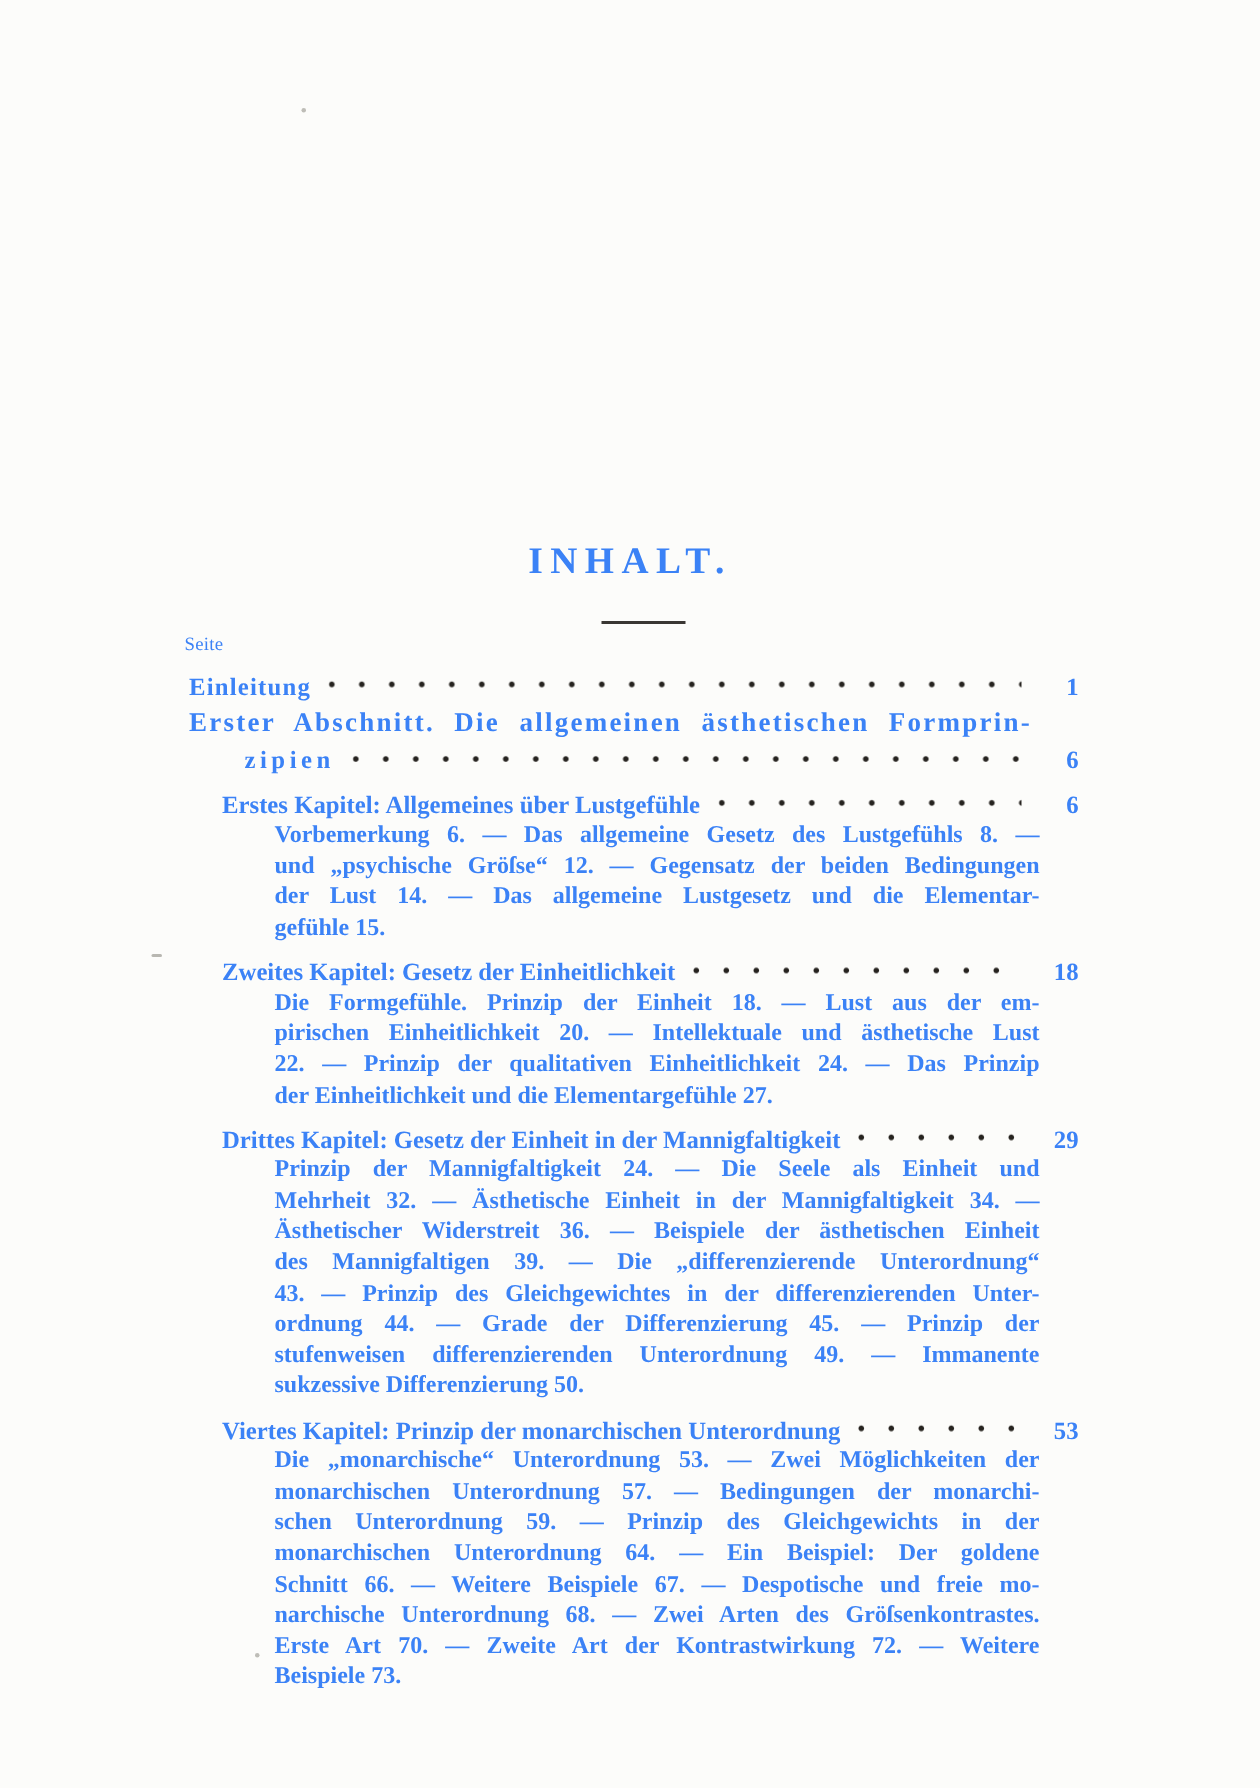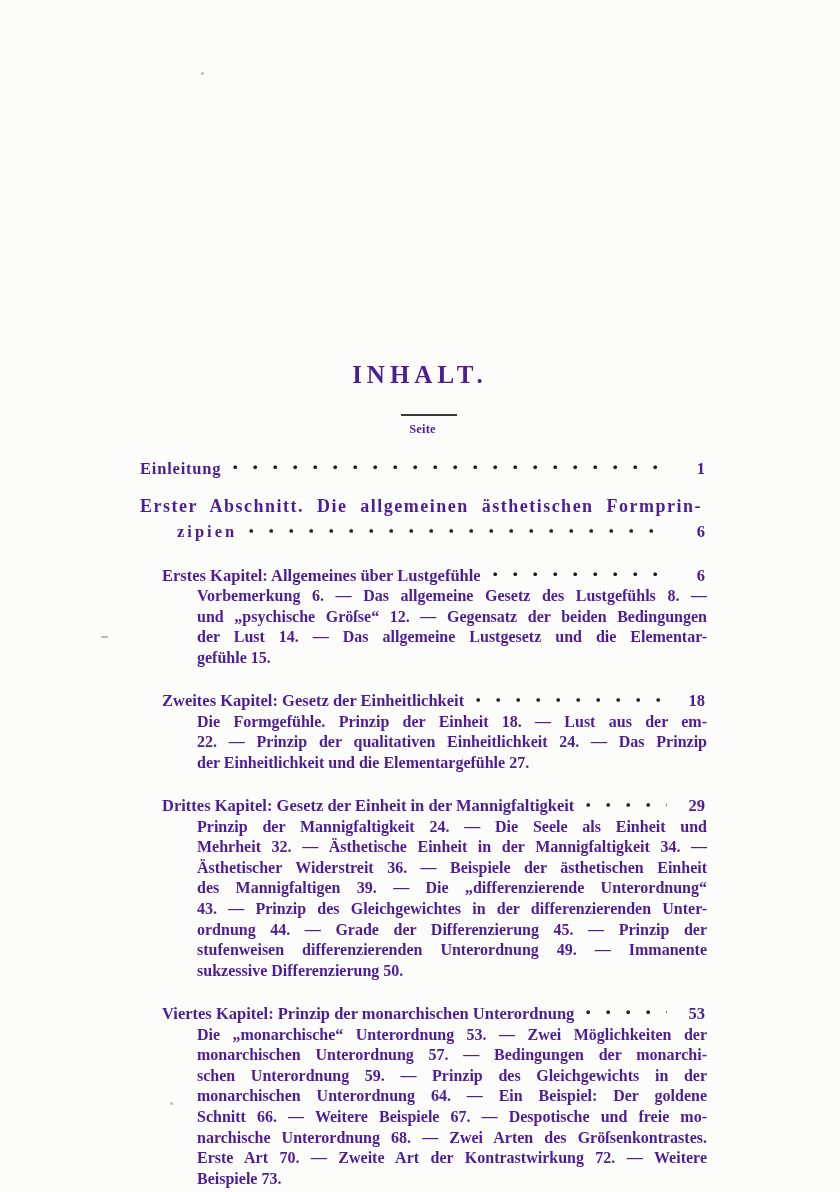--- a/index.html
+++ b/index.html
@@ -1,34 +1,34 @@
 <!DOCTYPE html>
 <html><head>
 <meta charset="utf-8">
 <style>
   html,body{margin:0;padding:0;}
   body{width:840px;height:1192px;overflow:hidden;background:#fbfbf9;}
   .page{
     position:relative;width:840px;height:1192px;background:#fcfcfa;
-    font-family:"Liberation Serif","DejaVu Serif",serif;color:#4c1d95;
+    font-family:"Liberation Serif","DejaVu Serif",serif;color:#3b82f6;
   }
   .title{
     position:absolute;top:361px;left:0;width:840px;margin:0;
     text-align:center;font-size:25px;font-weight:700;letter-spacing:5px;
   }
   .rule{
     position:absolute;top:414px;left:401px;width:56px;height:2px;
     background:#3a3733;
   }
   .toc{position:absolute;left:123px;top:422px;width:599px;}
   .seite{
-    text-align:center;font-size:12.5px;font-weight:700;line-height:14px;
+    text-align:left;font-size:12.5px;font-weight:400;line-height:14px;
     margin-bottom:6px;letter-spacing:0.2px;
   }
-  .entry{margin:17px;}
+  .entry{margin:3px;}
   .row{
     display:flex;align-items:baseline;
     line-height:20.6px;font-size:16.5px;font-weight:700;
   }
   .row .label{white-space:nowrap;}
   .row.top{padding-left:0;}
   .row.top .label{letter-spacing:0.8px;word-spacing:2px;}
   .row.section{padding-left:37px;}
   .row.section .label{letter-spacing:3px;}
   .row.chapter{padding-left:22px;}
@@ -93,20 +93,21 @@
           </div>
         </div>
         <div class="entry">
           <div class="row chapter">
             <span class="label">Zweites Kapitel: Gesetz der Einheitlichkeit</span>
             <span class="leader"></span>
             <span class="num">18</span>
           </div>
           <div class="detail">
             <div class="dl">Die Formgefühle. Prinzip der Einheit 18. — Lust aus der em-</div>
+            <div class="dl">pirischen Einheitlichkeit 20. — Intellektuale und ästhetische Lust</div>
             <div class="dl">22. — Prinzip der qualitativen Einheitlichkeit 24. — Das Prinzip</div>
             <div class="dl">der Einheitlichkeit und die Elementargefühle 27.</div>
           </div>
         </div>
         <div class="entry">
           <div class="row chapter">
             <span class="label">Drittes Kapitel: Gesetz der Einheit in der Mannigfaltigkeit</span>
             <span class="leader"></span>
             <span class="num">29</span>
           </div>

